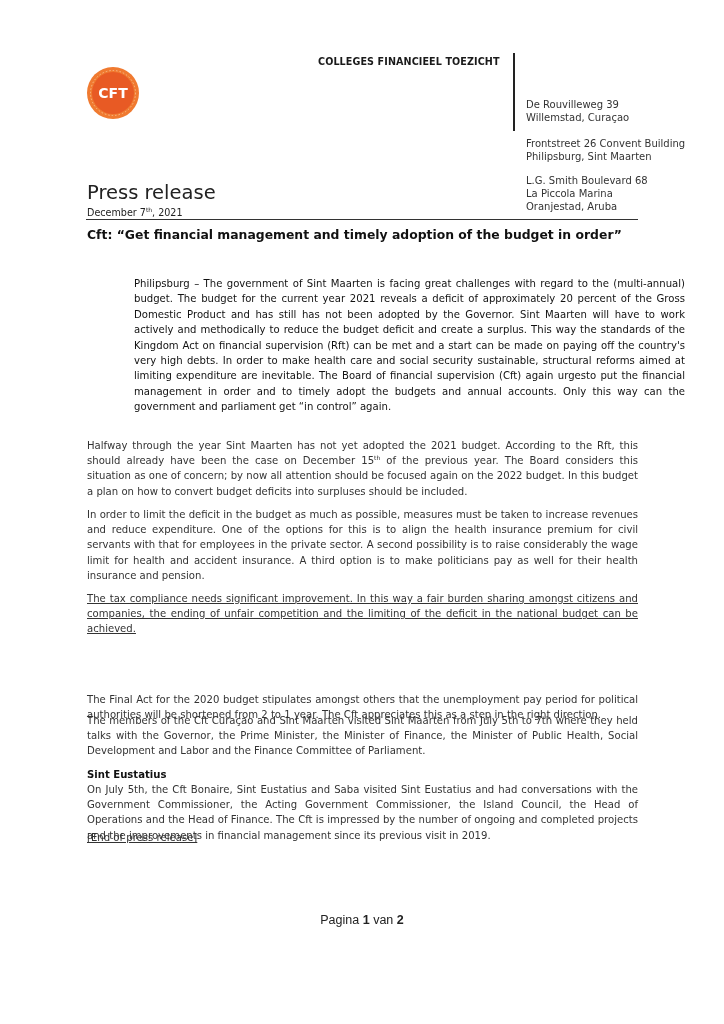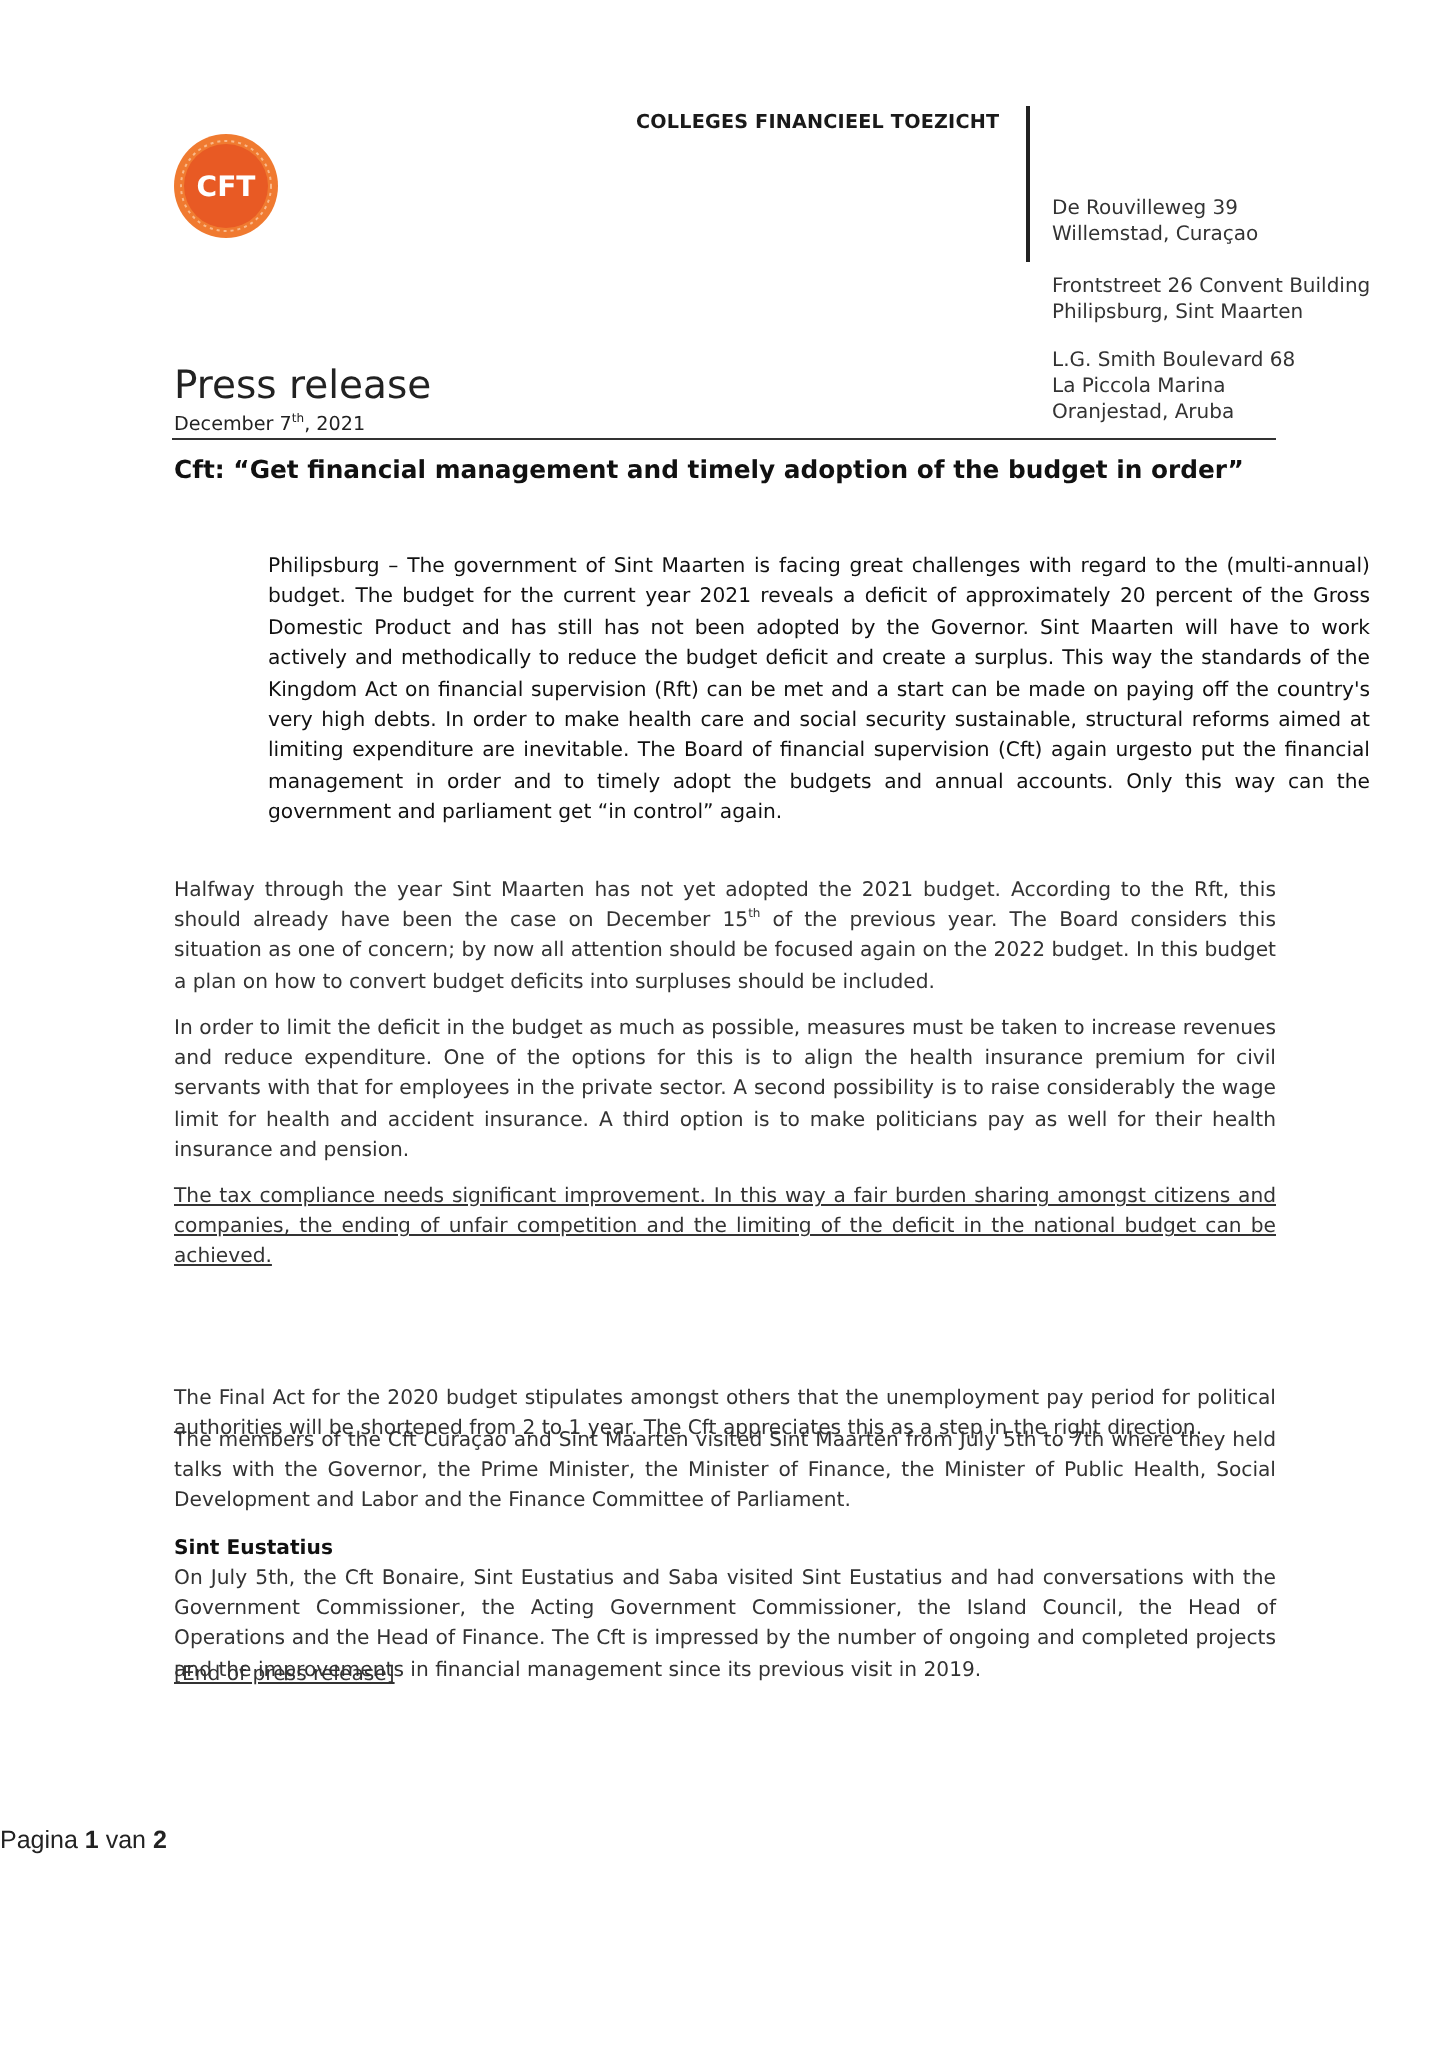--- a/index.html
+++ b/index.html
@@ -12,21 +12,21 @@
   .addr div { white-space: nowrap; }
   .title { position: absolute; left: 87px; top: 181px; font-size: 19.5px; color: #222; font-weight: normal; }
   .date { position: absolute; left: 87px; top: 206px; font-size: 9.6px; color: #222; }
   .date sup { font-size: 6px; }
   .rule { position: absolute; left: 86px; top: 219px; width: 552px; height: 1px; background: #333; }
   .headline { position: absolute; left: 87px; top: 227px; width: 551px; font-size: 12.4px; font-weight: bold; line-height: 16px; text-align: justify; color: #111; }
   .lead { position: absolute; left: 87px; top: 276px; width: 551px; font-size: 10.1px; font-weight: normal; line-height: 15.4px; text-align: justify; color: #111; margin-left: 47px; }
   .para { position: absolute; left: 87px; width: 551px; font-size: 10.1px; line-height: 15.2px; text-align: justify; color: #333; }
   .para sup { font-size: 6px; line-height: 0; }
   .subhead { font-weight: bold; color: #111; }
-  .footer { position: absolute; left: 0; width: 724px; top: 913px; font-size: 12.5px; color: #222; font-family: "Liberation Sans", sans-serif; }
+  .footer { position: absolute; left: 0; width: 724px; top: 913px; text-align: center; font-size: 12.5px; color: #222; font-family: "Liberation Sans", sans-serif; }
   .footer b { font-weight: bold; }
 </style>
 </head>
 <body>
 
 <svg class="logo" viewBox="0 0 54 54">
   <circle cx="27" cy="27" r="26" fill="#f07a30"></circle>
   <circle cx="27" cy="27" r="21" fill="#e85a24"></circle>
   <circle cx="27" cy="27" r="22.5" fill="none" stroke="#f9b98a" stroke-width="1" stroke-dasharray="1.5 2"></circle>
   <text x="27" y="32" text-anchor="middle" font-family="DejaVu Sans, sans-serif" font-weight="bold" font-size="14" fill="#ffffff">CFT</text>

